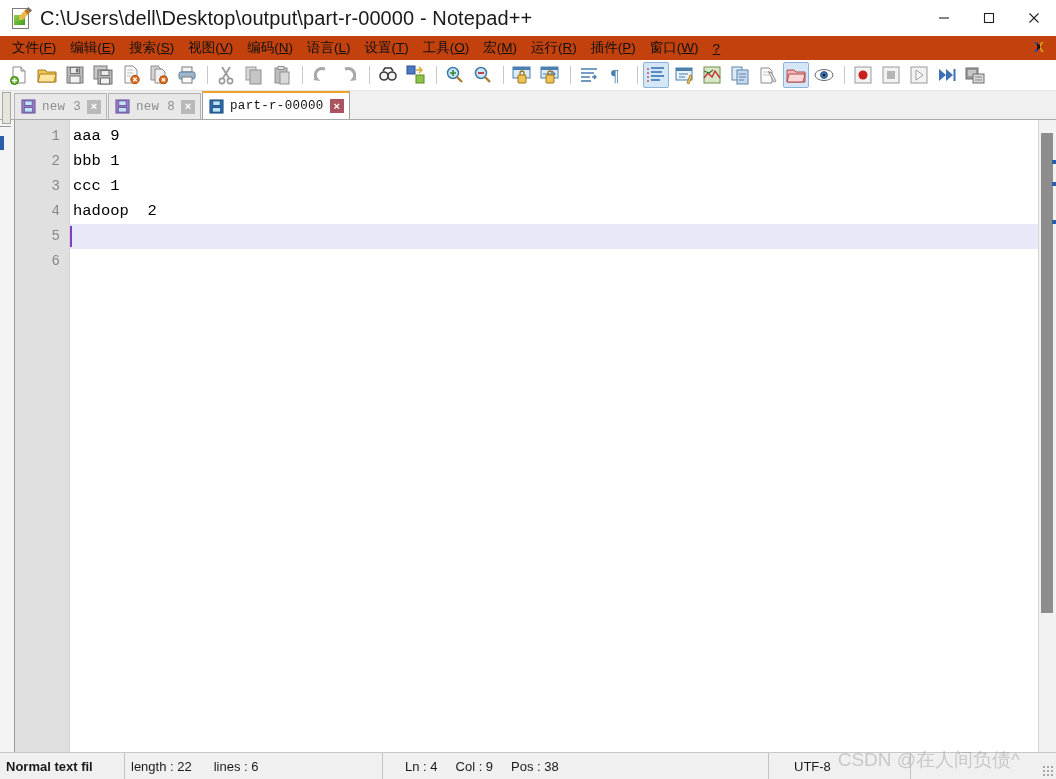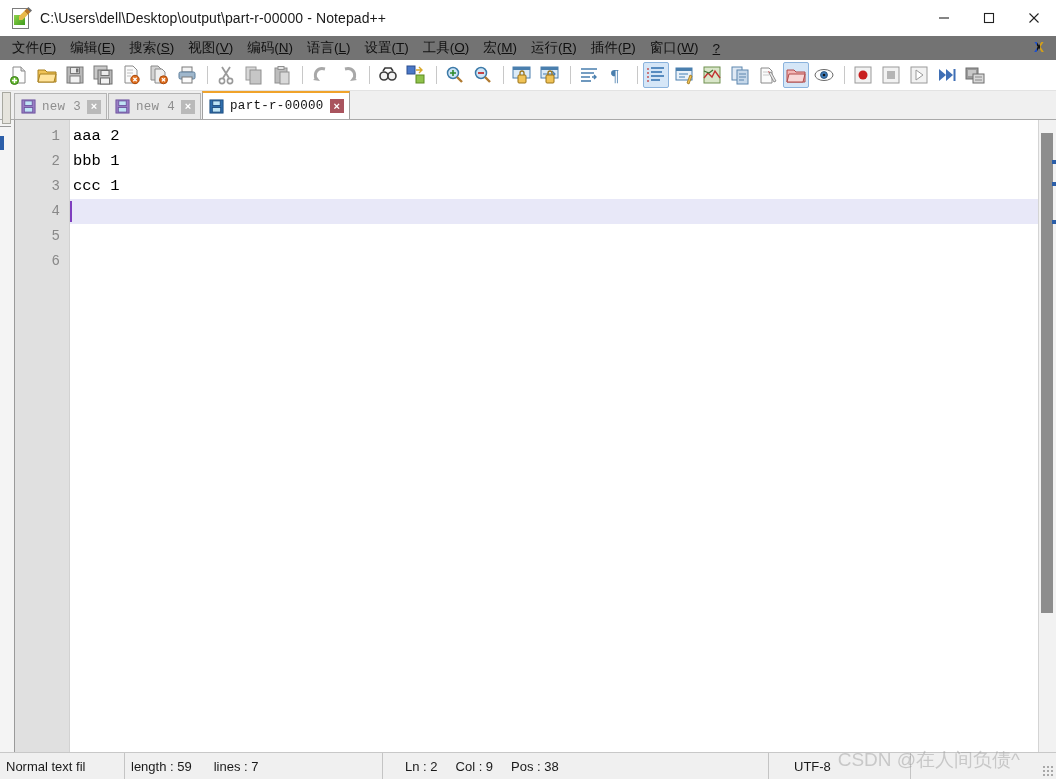--- a/index.html
+++ b/index.html
@@ -49,37 +49,37 @@
     position: absolute; left: 4px; top: 8px; width: 11px; height: 10px;
     background: linear-gradient(135deg,#8fd44a,#3f9b1e);
   }
   .title-icon .pen {
     position: absolute; left: 9px; top: 0px; width: 13px; height: 13px;
     background: linear-gradient(45deg,#e8b84a 0 55%, #b9772a 55% 75%, #6d6d6d 75% 100%);
     transform: rotate(0deg);
     clip-path: polygon(72% 0, 100% 26%, 26% 100%, 0 100%, 0 72%);
   }
   .title-text {
-    font-size: 14px; color: #1a1a1a; letter-spacing: .1px;
+    font-size: 20px; color: #1a1a1a; letter-spacing: .1px;
     white-space: nowrap;
   }
   .win-controls {
     position: absolute; right: 0; top: 0; height: 36px;
     display: flex; align-items: stretch;
   }
   .win-btn {
     width: 45px; display: flex; align-items: center; justify-content: center;
     cursor: default;
   }
   .win-btn svg { display: block; }
 
   
   .menubar {
     height: 24px; flex: 0 0 24px;
-    background: #737373;
+    background: #c2410c;
     display: flex; align-items: center;
     position: relative; z-index: 2;
   }
   .menu-item {
     font-size: 13.5px; color: #111; padding: 2px 7px;
     white-space: nowrap; cursor: default;
   }
   .menu-item:first-child { margin-left: 5px; }
   .menu-item u { text-decoration: underline; }
   .menu-x {
@@ -215,21 +215,21 @@
     border-top: 1px solid #c8c8c8;
     display: flex; align-items: center;
     font-size: 13px; color: #1a1a1a;
     position: relative; z-index: 2;
   }
   .sb {
     height: 26px; display: flex; align-items: center;
     padding: 0 6px; white-space: nowrap; overflow: hidden;
     border-right: 1px solid #c4c4c4;
   }
-  .sb.s1 { width: 112px; flex: 0 0 112px; }
+  .sb.s1 { width: 112px; flex: 0 0 112px; font-weight: bold; }
   .sb.s2 { width: 245px; flex: 0 0 245px; gap: 22px; }
   .sb.s3 { width: 357px; flex: 0 0 357px; gap: 18px; padding-left: 22px; }
   .sb.s4 { width: 155px; flex: 0 0 155px; padding-left: 50px; }
   .sb.s5 { width: 110px; flex: 0 0 110px; padding-left: 25px; }
   .grip {
     position: absolute; right: 2px; bottom: 2px; width: 12px; height: 12px;
     background-image:
       radial-gradient(#a8a8a8 1px, transparent 1.2px);
     background-size: 4px 4px;
   }
@@ -553,21 +553,21 @@
       </svg>
       <span class="lbl">new  3</span>
       <span class="x">×</span>
     </div>
     <div class="tab">
       <svg class="disk" viewBox="0 0 16 16">
         <rect x="1" y="1" width="14" height="14" fill="#9b7fc4" stroke="#6d54a0"></rect>
         <rect x="4" y="2" width="8" height="5" fill="#bfe4f5" stroke="#6d54a0"></rect>
         <rect x="3.5" y="9" width="9" height="5" fill="#bfe4f5" stroke="#6d54a0"></rect>
       </svg>
-      <span class="lbl">new  4</span>
+      <span class="lbl">new  8</span>
       <span class="x">×</span>
     </div>
     <div class="tab active">
       <svg class="disk" viewBox="0 0 16 16">
         <rect x="1" y="1" width="14" height="14" fill="#2f6fae" stroke="#1d4d80"></rect>
         <rect x="4" y="2" width="8" height="5" fill="#bfe4f5" stroke="#1d4d80"></rect>
         <rect x="3.5" y="9" width="9" height="5" fill="#bfe4f5" stroke="#1d4d80"></rect>
       </svg>
       <span class="lbl">part-r-00000</span>
       <span class="x">×</span>
@@ -585,42 +585,43 @@
     <div class="gutter">
       <div class="ln">1</div>
       <div class="ln">2</div>
       <div class="ln">3</div>
       <div class="ln">4</div>
       <div class="ln">5</div>
       <div class="ln">6</div>
     </div>
 
     <div class="code">
-      <div class="row">aaa 2</div>
+      <div class="row">aaa 9</div>
       <div class="row">bbb 1</div>
       <div class="row">ccc 1</div>
+      <div class="row">hadoop  2</div>
       <div class="row current"></div>
     </div>
 
     <div class="vscroll">
       <div class="thumb"></div>
       <div class="mark" style="top:40px"></div>
       <div class="mark" style="top:62px"></div>
       <div class="mark" style="top:100px"></div>
     </div>
   </div>
 
   <div class="statusbar">
     <div class="sb s1">Normal text fil</div>
     <div class="sb s2">
-      <span>length : 59</span>
-      <span>lines : 7</span>
+      <span>length : 22</span>
+      <span>lines : 6</span>
     </div>
     <div class="sb s3">
-      <span>Ln : 2</span>
+      <span>Ln : 4</span>
       <span>Col : 9</span>
       <span>Pos : 38</span>
     </div>
     <div class="sb s5">UTF-8</div>
 
     <div class="grip"></div>
   </div>
 
 </div>
 

